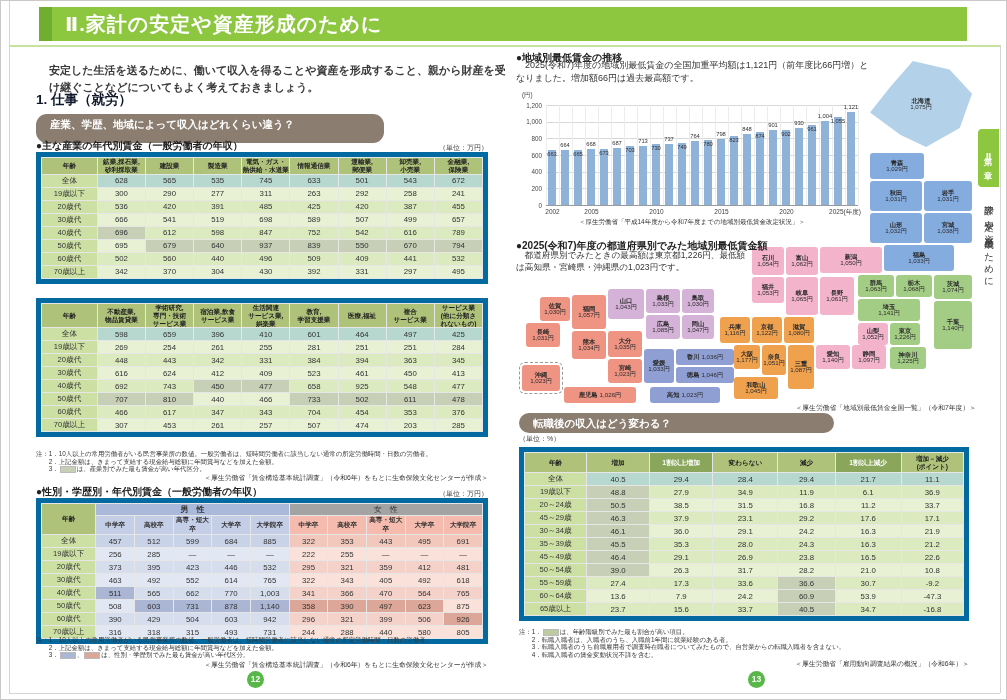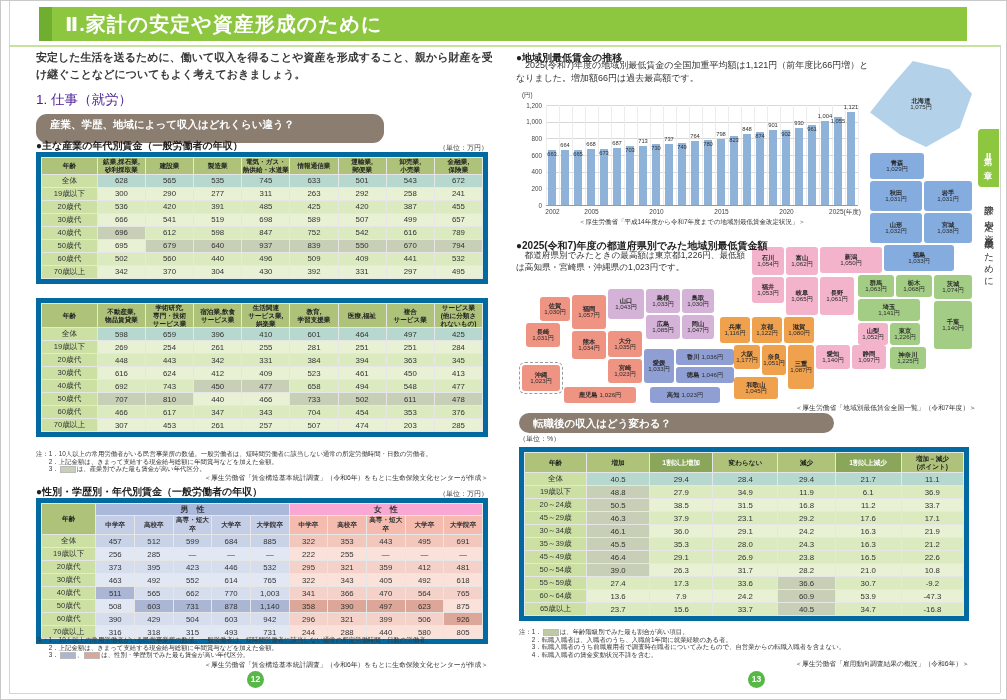--- a/index.html
+++ b/index.html
@@ -7,39 +7,39 @@
   .sheet{position:relative;width:1007px;height:700px;background:#fff;overflow:hidden;border:1px solid #c9c9c9;box-sizing:border-box;}
   .edge{position:absolute;background:#d4d4d4;}
   
   .band{position:absolute;left:38px;top:6px;width:928px;height:34px;background:#8dc63f;}
   .band-accent{position:absolute;left:0;top:0;width:13px;height:34px;background:#6fae2e;}
   .band h1{margin:0 0 0 26px;line-height:34px;font-size:20px;color:#fff;font-weight:bold;letter-spacing:1px;}
   .rule{position:absolute;left:8px;top:44px;width:991px;height:2px;background:#c6e29c;}
   
   .abs{position:absolute;}
   .intro{font-size:11px;font-weight:bold;line-height:1.5;color:#3a3a3a;}
-  .sec-title{font-size:13.5px;font-weight:normal;color:#4c1d95;}
+  .sec-title{font-size:13.5px;font-weight:bold;color:#0f172a;}
   .pill{background:#8b7e71;color:#fff;font-weight:bold;font-size:10.5px;border-radius:11px;line-height:21px;padding-left:14px;box-sizing:border-box;}
   .cap-row{display:flex;justify-content:space-between;align-items:flex-end;}
   .cap{font-size:10px;font-weight:bold;color:#222;}
   .unit{font-size:7px;color:#444;}
   .notes{font-size:6.4px;line-height:7.6px;color:#333;}
   .notes .sw{display:inline-block;width:14px;height:5px;vertical-align:middle;margin:0 1px;border:0.5px solid #bbb;}
   .source{font-size:6.8px;color:#333;text-align:right;}
   
   table.wage{border-collapse:separate;border-spacing:1px;table-layout:fixed;background:#e6e6e6;border:5px solid #0369a1;}
   table.wage th,table.wage td{padding:0;text-align:center;vertical-align:middle;overflow:hidden;}
   th.h{background:#aec379;font-size:6.6px;line-height:1.18;white-space:pre-line;font-weight:bold;color:#222;}
   td.lab{background:#cde0a4;font-size:7.6px;height:12px;}
   td.v{font-size:7.8px;height:12px;}
   .za{background:#e8f1d3;} .zb{background:#dceac0;}
   .tot{background:#b7d8ce;} .hl{background:#c7cfb6;}
   .totlab{background:#c2d693;}
   
-  th.gm{background:#aab8d9;font-size:8px;font-weight:bold;} th.gf{background:#f9a8d4;font-size:8px;font-weight:bold;}
+  th.gm{background:#aab8d9;font-size:8px;font-weight:bold;} th.gf{background:#a3a3a3;font-size:8px;font-weight:normal;}
   th.sm{background:#c4cee7;font-size:6.6px;font-weight:bold;} th.sf{background:#f4bbae;font-size:6.6px;font-weight:bold;}
   .mza{background:#e2e8f3;} .mzb{background:#d6deee;} .mtot{background:#c9d3e8;} .mhl{background:#aab6d3;}
   .fza{background:#fae2da;} .fzb{background:#f4d2c9;} .ftot{background:#f2c8bd;} .fhl{background:#dca798;}
   th.hdark{background:#89a65a;color:#fff;font-size:6.8px;font-weight:bold;white-space:pre-line;line-height:1.15;}
   
   #chart{position:absolute;left:515px;top:92px;width:352px;height:136px;}
   .gl{position:absolute;height:1px;background:#d8d8d8;}
   .glv{position:absolute;width:1px;background:#ececec;}
   .axis0{position:absolute;height:1px;background:#9a9a9a;}
   .ylab{position:absolute;font-size:6.3px;text-align:right;width:26px;color:#444;}
@@ -69,21 +69,21 @@
   <div class="edge" style="left:8px;top:0;width:1px;height:692px;"></div>
   <div class="edge" style="left:8px;top:692px;width:991px;height:1px;"></div>
   <div class="edge" style="left:999px;top:44px;width:1px;height:648px;"></div>
 
   <div class="band">
     <div class="band-accent"></div>
     <h1>Ⅱ.家計の安定や資産形成のために</h1>
   </div>
   <div class="rule"></div>
 
-  <p class="abs intro" style="left:35px;top:48px;width:458px;margin:0;">安定した生活を送るために、働いて収入を得ることや資産を形成すること、親から財産を受け継ぐことなどについてもよく考えておきましょう。</p>
+  <p class="abs intro" style="left:35px;top:48px;width:458px;margin:13px;">安定した生活を送るために、働いて収入を得ることや資産を形成すること、親から財産を受け継ぐことなどについてもよく考えておきましょう。</p>
   <div class="abs sec-title" style="left:35px;top:90px;">1. 仕事（就労）</div>
   <div class="abs pill" style="left:35px;top:113px;width:348px;height:29px;">産業、学歴、地域によって収入はどれくらい違う？</div>
 
   <div class="abs cap-row" style="left:35px;top:138px;width:452px;">
     <span class="cap">●主な産業の年代別賃金（一般労働者の年収）</span>
     <span class="unit">（単位：万円）</span>
   </div>
   <div class="abs" id="ind-t1" style="left:35px;top:151px;width:452px;">
       <table class="wage">
         <colgroup>
@@ -288,21 +288,21 @@
             <td class="v za">450</td>
             <td class="v za">413</td>
           </tr>
           <tr>
             <td class="lab">40歳代</td>
             <td class="v zb">692</td>
             <td class="v zb">743</td>
             <td class="v hl">450</td>
             <td class="v hl">477</td>
             <td class="v zb">658</td>
-            <td class="v zb">494</td>
+            <td class="v zb">925</td>
             <td class="v zb">548</td>
             <td class="v zb">477</td>
           </tr>
           <tr>
             <td class="lab">50歳代</td>
             <td class="v hl">707</td>
             <td class="v hl">810</td>
             <td class="v za">440</td>
             <td class="v za">466</td>
             <td class="v hl">733</td>

